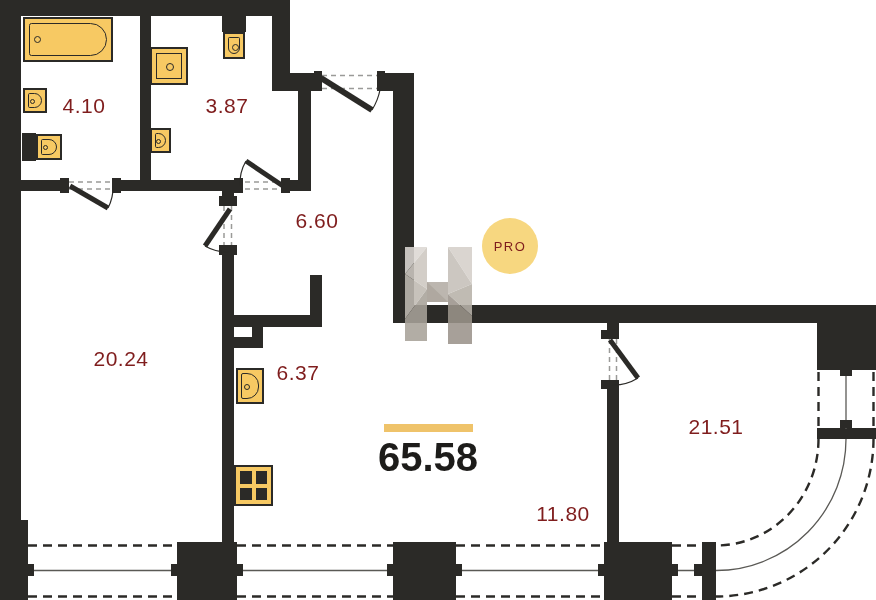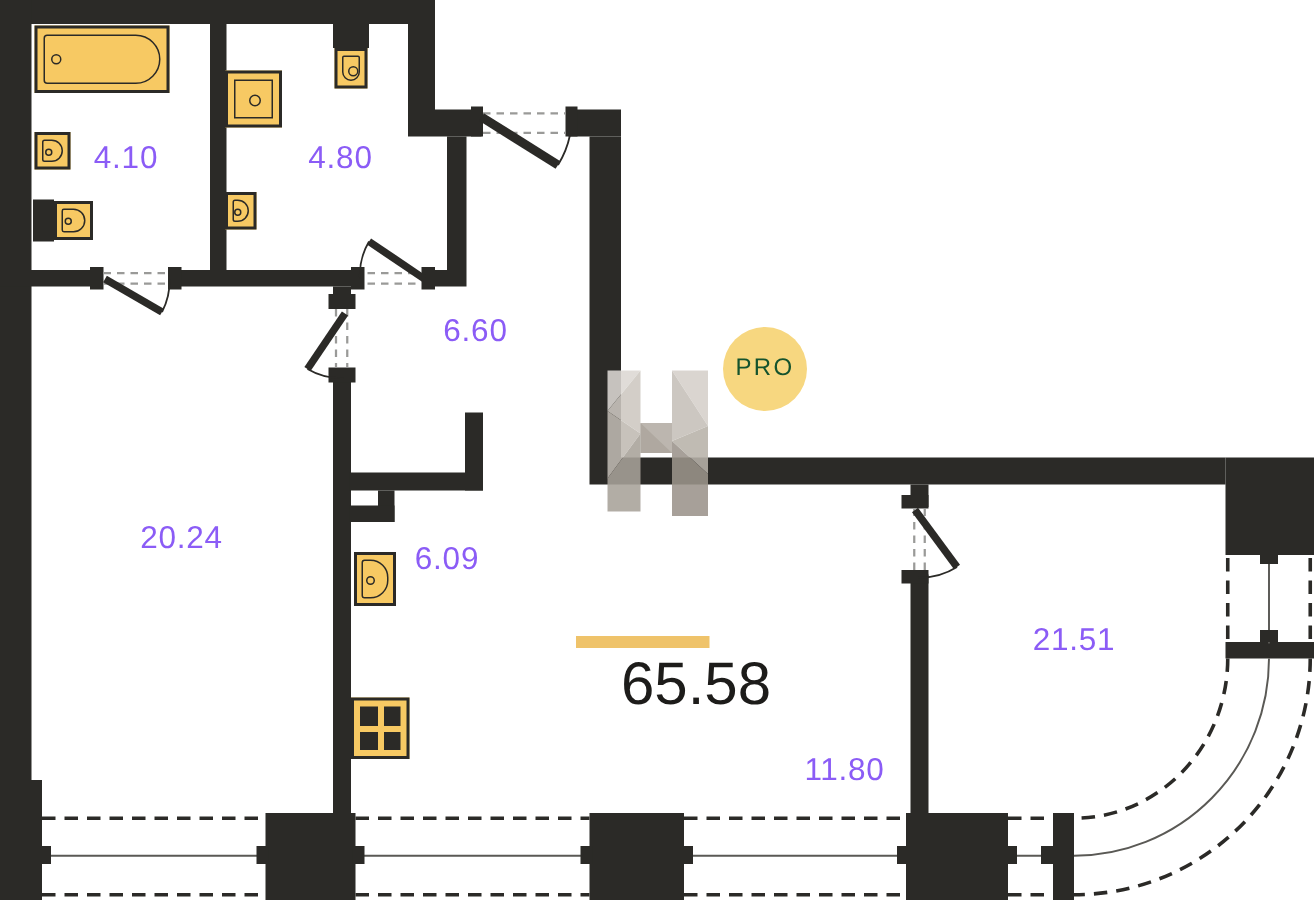--- a/index.html
+++ b/index.html
@@ -1,35 +1,35 @@
 <!DOCTYPE html>
 <html><head>
 <meta charset="utf-8">
 <style>
   html,body{margin:0;padding:0;background:#ffffff;}
   .plan{position:relative;width:876px;height:600px;background:#ffffff;overflow:hidden;
         font-family:"Liberation Sans",sans-serif;}
   .wall{position:absolute;background:#2b2a27;}
   .jamb{position:absolute;background:#2b2a27;}
   .overlay{position:absolute;left:0;top:0;}
-  .area-label{position:absolute;transform:translate(-50%,-50%);font-size:21px;color:#8b5cf6;
+  .area-label{position:absolute;transform:translate(-50%,-50%);font-size:21px;color:#7f1d1d;
         white-space:nowrap;letter-spacing:.5px;}
-  .total-label{position:absolute;transform:translate(-50%,-50%);font-size:40px;font-weight:normal;
-        color:#1d1c1a;white-space:nowrap;margin-left:36px;}
+  .total-label{position:absolute;transform:translate(-50%,-50%);font-size:40px;font-weight:bold;
+        color:#1d1c1a;white-space:nowrap;}
   .total-bar{position:absolute;background:#EFC36A;}
   .fixture{position:absolute;background:#F7C963;border:2px solid #2b2a27;box-sizing:border-box;}
   .fx-inner{position:absolute;border:1.5px solid #2b2a27;box-sizing:border-box;}
   .fx-dot{position:absolute;border:1.5px solid #2b2a27;border-radius:50%;box-sizing:border-box;}
   .tank{position:absolute;background:#2b2a27;}
   .stove-grid{position:absolute;left:4px;top:4px;right:4px;bottom:4px;display:grid;
         grid-template-columns:1fr 1fr;grid-template-rows:1fr 1fr;gap:4px;}
   .burner{background:#2b2a27;}
   .badge{position:absolute;width:56px;height:56px;border-radius:50%;background:#F7D780;
-        display:flex;align-items:center;justify-content:center;font-size:16px;
-        letter-spacing:1.5px;color:#14532d;text-align:right;}
+        display:flex;align-items:center;justify-content:center;font-size:13px;
+        letter-spacing:1.5px;color:#7f1d1d;text-align:right;}
   .hmark{position:absolute;opacity:.88;}
 </style>
 </head>
 <body>
 
 <div class="plan">
 
   <div class="wall" style="left:0;top:0;width:290px;height:16px"></div>
   <div class="wall" style="left:0;top:0;width:21px;height:542px"></div>
   <div class="wall" style="left:0;top:520px;width:28px;height:80px"></div>
@@ -174,23 +174,23 @@
     <polygon points="46,50 70,40 70,72" fill="#b8b2a9"></polygon>
     <polygon points="46,50 70,72 70,100 46,100" fill="#9b948b"></polygon>
     <polygon points="25,38 46,38 46,58 25,58" fill="#b3ada4"></polygon>
     <polygon points="25,38 46,58 25,58" fill="#a49d94"></polygon>
   </svg>
   <div class="badge" style="left:482px;top:218px">
     <span>PRO</span>
   </div>
 
   <span class="area-label" style="left:84px;top:106px">4.10</span>
-  <span class="area-label" style="left:227px;top:106px">4.80</span>
+  <span class="area-label" style="left:227px;top:106px">3.87</span>
   <span class="area-label" style="left:317px;top:221px">6.60</span>
   <span class="area-label" style="left:121px;top:359px">20.24</span>
-  <span class="area-label" style="left:298px;top:373px">6.09</span>
+  <span class="area-label" style="left:298px;top:373px">6.37</span>
   <span class="area-label" style="left:563px;top:514px">11.80</span>
   <span class="area-label" style="left:716px;top:427px">21.51</span>
 
   <div class="total-bar" style="left:384px;top:424px;width:89px;height:8px"></div>
   <span class="total-label" style="left:428px;top:457px">65.58</span>
 
 </div>
 
 </body></html>

